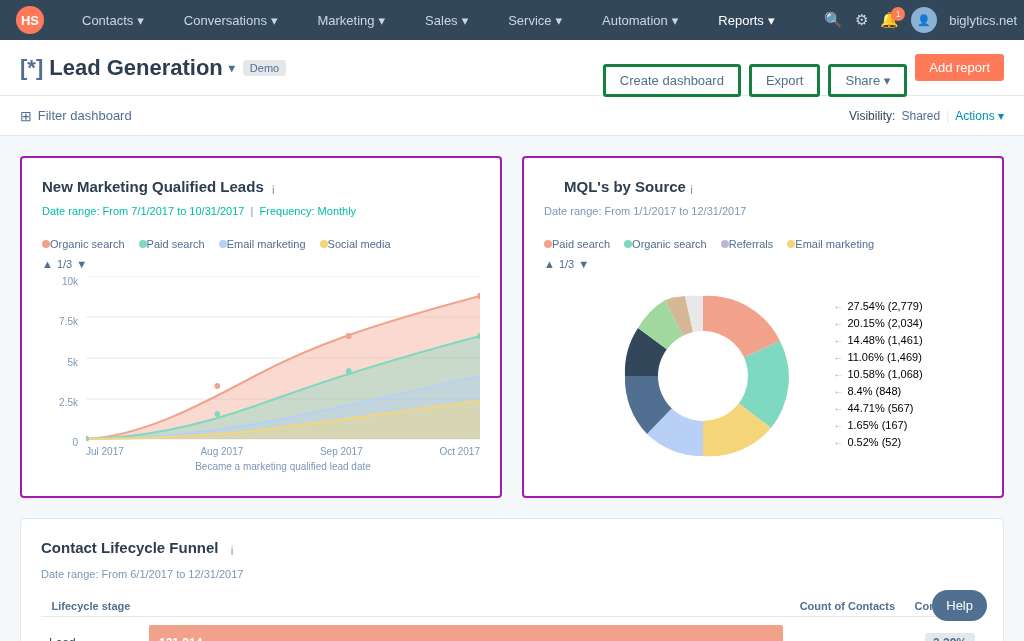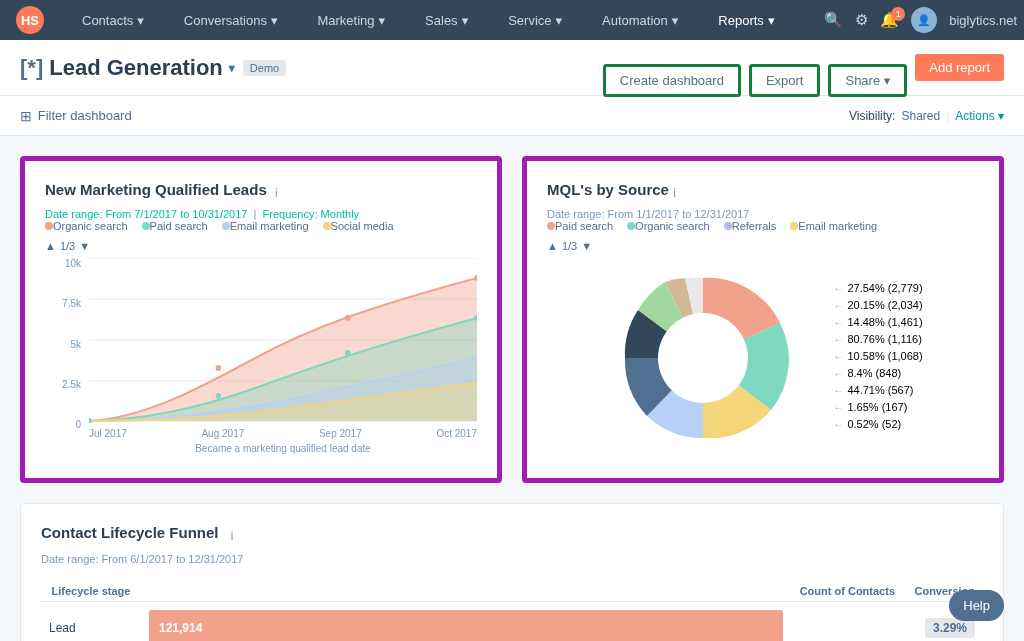--- a/index.html
+++ b/index.html
@@ -119,28 +119,28 @@
     .visibility-label { color: #33475b; }
     .actions-btn { color: #0091ae; cursor: pointer; font-weight: 500; }
 
     
     .main-content { padding: 20px; }
     .charts-row { display: flex; gap: 20px; margin-bottom: 20px; }
 
     
     .card {
       background: #fff;
-      border: 5px solid #a21caf;
+      border: 2px solid #a21caf;
       border-radius: 4px;
       padding: 20px;
     }
     .card-left { flex: 1; }
     .card-right { flex: 1; }
     .card-title { font-size: 15px; font-weight: 600; color: #2d3e50; margin-bottom: 6px; }
-    .card-subtitle { font-size: 11px; color: #7c98b6; margin-bottom: 0; }
+    .card-subtitle { font-size: 11px; color: #7c98b6; margin-bottom: 21px; }
     .card-subtitle span { color: #00bda5; }
     .info-icon { color: #7c98b6; font-size: 12px; margin-left: 4px; }
 
     
     .legend { display: flex; gap: 14px; flex-wrap: wrap; margin-bottom: 8px; }
     .legend-item { display: flex; align-items: center; font-size: 11px; color: #516f90; }
     .legend-dot { width: 8px; height: 8px; border-radius: 50%; }
 
     
     .funnel-card { background: #fff; border: 1px solid #e5e8eb; border-radius: 4px; padding: 20px; }
@@ -184,21 +184,21 @@
       padding: 3px 8px;
       font-size: 12px;
       font-weight: 600;
       color: #516f90;
     }
 
     
     .help-btn {
       position: fixed;
       bottom: 20px;
-      right: 20px;
+      right: 37px;
       background: #516f90;
       color: #fff;
       border-radius: 50px;
       padding: 8px 14px;
       font-size: 13px;
       font-weight: 500;
       cursor: pointer;
     }
   </style>
 </head>
@@ -365,21 +365,21 @@
             <span>Aug 2017</span>
             <span>Sep 2017</span>
             <span>Oct 2017</span>
           </div>
           <div style="text-align:center;font-size:10px;color:#7c98b6;margin-top:4px;">Became a marketing qualified lead date</div>
         </div>
       </div>
     </div>
 
     <div class="card card-right">
-      <div style="display:flex;align-items:center;gap:0;margin-bottom:4px;">
+      <div style="display:flex;align-items:center;gap:0;margin-bottom:4px;margin-left:20px;">
         <span class="card-title">MQL's by Source</span>
         <span class="info-icon">ℹ</span>
       </div>
       <div class="card-subtitle">Date range: From 1/1/2017 to 12/31/2017</div>
       <div class="legend">
         <div class="legend-item">
           <span class="legend-dot" style="background:#f2a28a;"></span>
           <span>Paid search</span>
         </div>
         <div class="legend-item">
@@ -433,21 +433,21 @@
           <div style="margin-bottom:5px;display:flex;align-items:center;gap:4px;">
             <span style="color:#999;font-size:10px;">←</span>
             <span>20.15% (2,034)</span>
           </div>
           <div style="margin-bottom:5px;display:flex;align-items:center;gap:4px;">
             <span style="color:#999;font-size:10px;">←</span>
             <span>14.48% (1,461)</span>
           </div>
           <div style="margin-bottom:5px;display:flex;align-items:center;gap:4px;">
             <span style="color:#999;font-size:10px;">←</span>
-            <span>80.76% (1,116)</span>
+            <span>11.06% (1,469)</span>
           </div>
           <div style="margin-bottom:5px;display:flex;align-items:center;gap:4px;">
             <span style="color:#999;font-size:10px;">←</span>
             <span>10.58% (1,068)</span>
           </div>
           <div style="margin-bottom:5px;display:flex;align-items:center;gap:4px;">
             <span style="color:#999;font-size:10px;">←</span>
             <span>8.4% (848)</span>
           </div>
           <div style="margin-bottom:5px;display:flex;align-items:center;gap:4px;">

